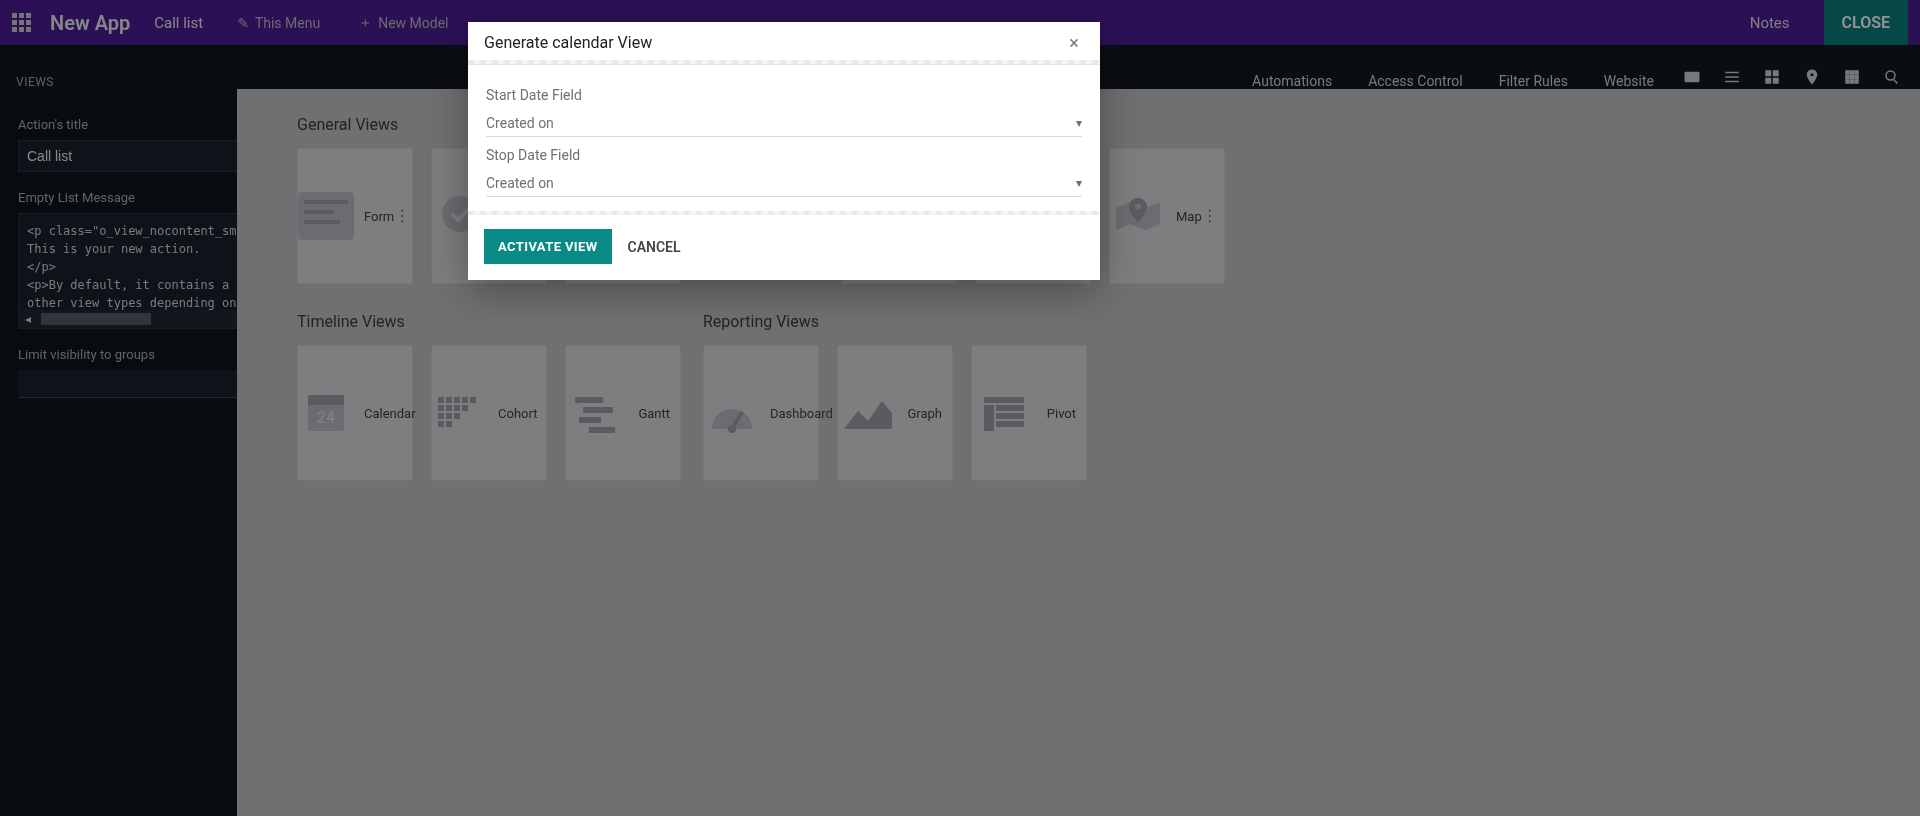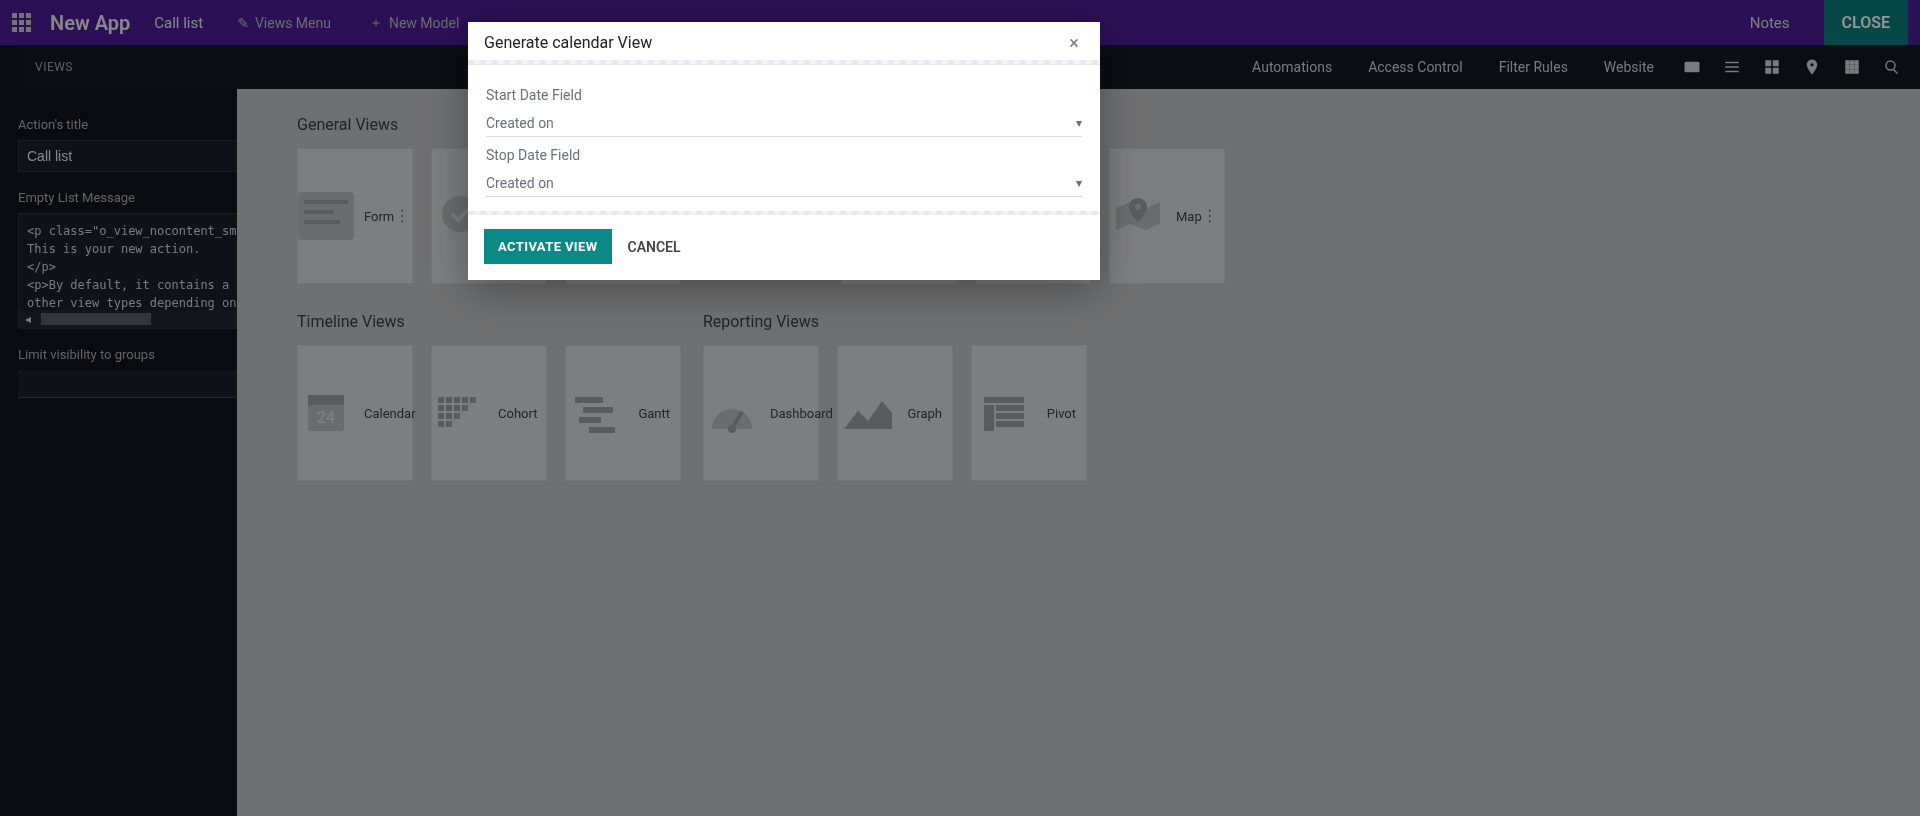--- a/index.html
+++ b/index.html
@@ -8,21 +8,21 @@
   .topbar { display:flex; align-items:center; height:45px; background:#4c1d95; color:#d8d9db; padding:0 12px; gap:18px; }
   .app-icon { width:20px; height:20px; display:flex; flex-wrap:wrap; gap:2px; }
   .app-icon span { width:5px; height:5px; background:#c8c9cb; display:block; }
   .app-title { font-size:20px; font-weight:600; color:#e6e8ea; }
   .topbar .crumb { font-size:15px; color:#e6e8ea; padding:0 6px; }
   .topbar .menuitem { font-size:14px; color:#b7b9bb; padding:0 10px; display:flex; align-items:center; gap:6px; }
   .topbar .spacer { flex:1; }
   .topbar .notes { font-size:15px; color:#d8d9db; padding:0 16px; }
   .close-btn { background:#0a7d7a; color:#fff; font-weight:600; padding:14px 18px; height:100%; display:flex; align-items:center; }
   
-  .subhead { display:flex; align-items:center; height:44px; background:#121720; padding:0 16px; gap:16px;margin-left:19px; }
+  .subhead { display:flex; align-items:flex-end; height:44px; background:#121720; padding:0 16px; gap:16px; }
   .subhead .label { color:#9fa3aa; font-size:12px; letter-spacing:.5px; }
   .subhead .spacer { flex:1; }
   .subhead .tab { color:#cfd2d7; font-size:14px; padding:0 10px; }
   .subhead .iconbtn { width:24px; height:24px; display:flex; align-items:center; justify-content:center; }
   .subhead svg { width:18px; height:18px; fill:#cfd2d7; }
   
   .layout { display:flex; height:calc(816px - 89px); }
   .sidebar { width:237px; background:#0f141b; padding:18px; }
   .sidebar .flabel { font-size:13px; color:#a7abb2; margin:10px 0 8px; }
   .sidebar input[type=text] { width:260px; height:32px; background:#1a212c; border:1px solid #2a3140; color:#e6e8ea; padding:0 8px; font-size:14px; }
@@ -80,21 +80,21 @@
       <span></span>
       <span></span>
       <span></span>
       <span></span>
       <span></span>
   </div>
   <div class="app-title">New App</div>
   <div class="crumb">Call list</div>
   <div class="menuitem">
     <span>✎</span>
-    <span>Views Menu</span>
+    <span>This Menu</span>
   </div>
   <div class="menuitem">
     <span>＋</span>
     <span>New Model</span>
   </div>
   <div class="spacer"></div>
   <div class="notes">Notes</div>
   <div class="close-btn">CLOSE</div>
 </div>
 

